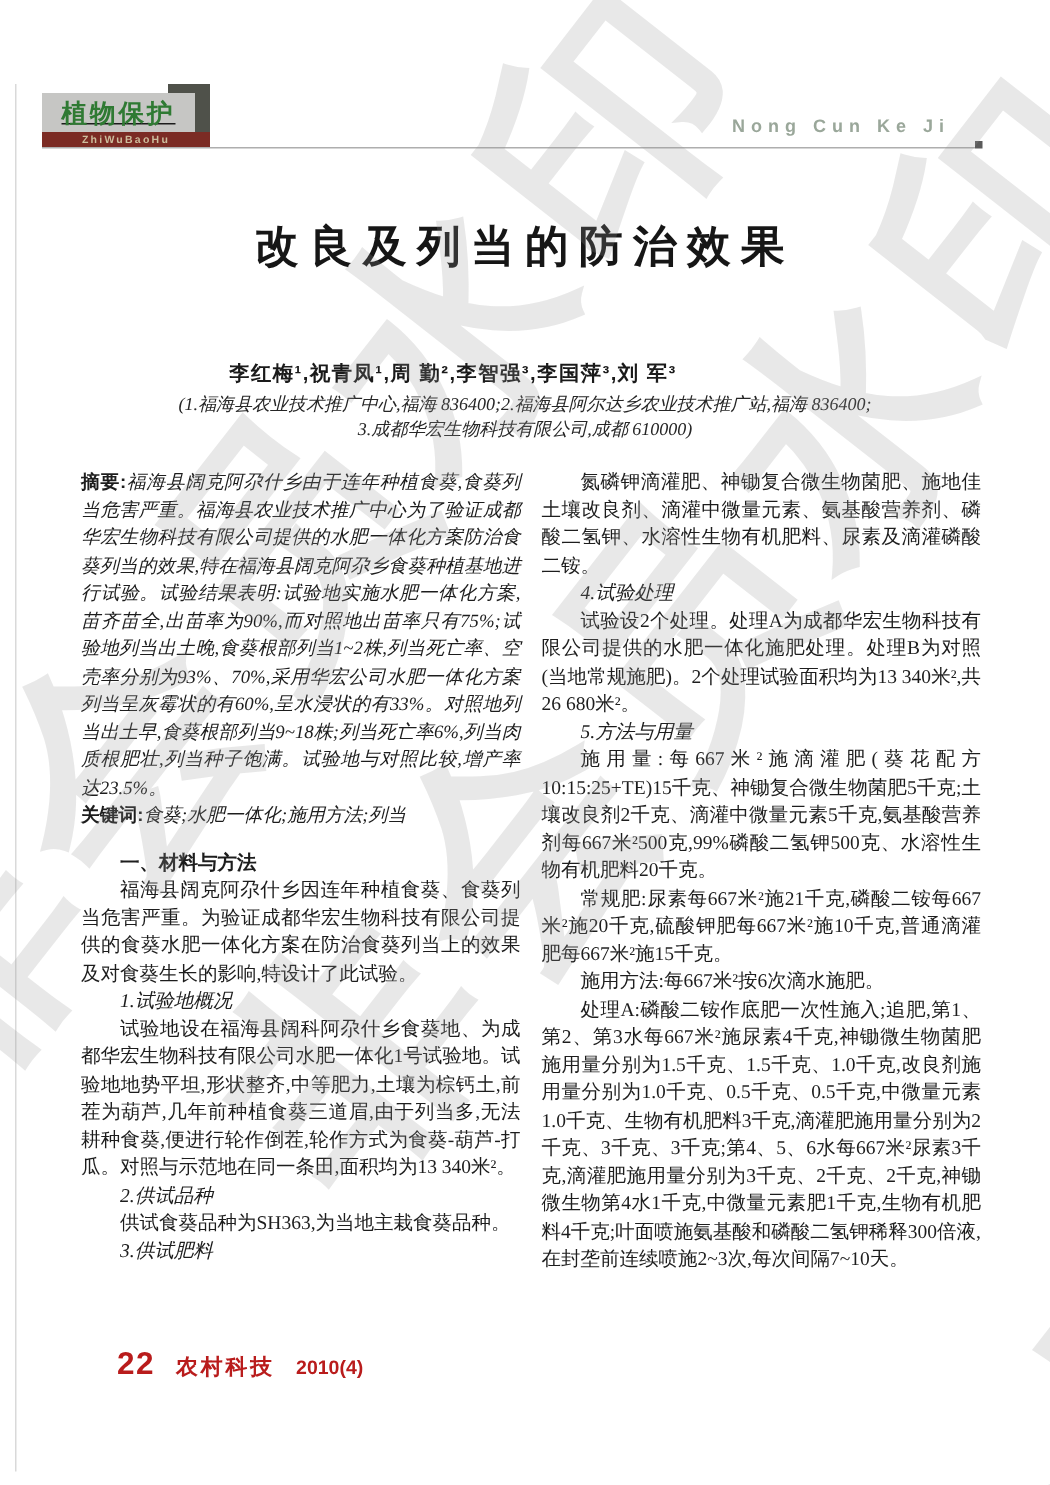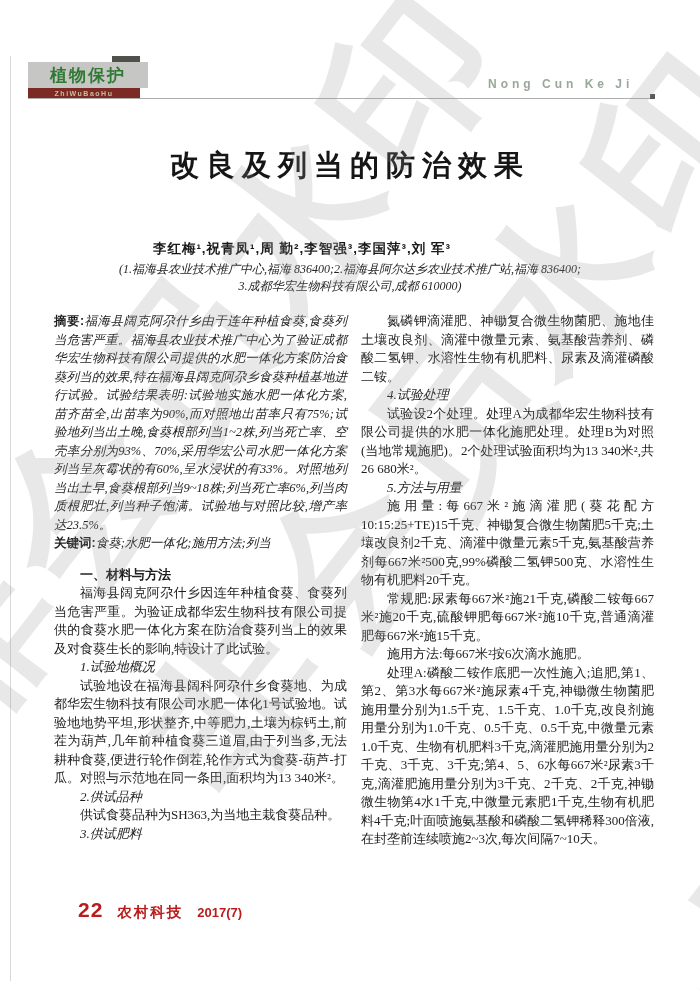--- a/index.html
+++ b/index.html
@@ -7,22 +7,22 @@
     width:700px;height:990px;position:relative;overflow:hidden;
     background:#ffffff;color:#1c1c1c;
     font-family:"Liberation Serif","DejaVu Serif",serif;
   }
   
   .page-edge{position:absolute;left:10px;top:56px;width:1px;height:925px;background:#d9d9d9;}
 
   
   .hdr-tab-dark{position:absolute;left:112px;top:56px;width:28px;height:32px;background:#4f514a;}
   .hdr-label-box{
-    position:absolute;left:28px;top:62px;width:120px;height:26px;background:#c6c6c4;
-    display:flex;align-items:center;justify-content:center;z-index:2;
+    position:absolute;left:28px;top:62px;width:102px;height:26px;background:#c6c6c4;
+    display:flex;align-items:center;justify-content:center;z-index:2;text-decoration:underline;
   }
   .hdr-label-box span{
     font-family:"Liberation Sans","DejaVu Sans",sans-serif;
     font-weight:bold;font-size:17px;letter-spacing:2px;color:#2f7a33;
   }
   .hdr-strip{
     position:absolute;left:28px;top:88px;width:112px;height:10px;background:#7b2b24;z-index:2;
     display:flex;align-items:center;justify-content:center;
   }
   .hdr-strip span{
@@ -149,14 +149,14 @@
       <p class="blk para"><span class="txt">施用量:每667米²施滴灌肥(葵花配方10:15:25+TE)15千克、神锄复合微生物菌肥5千克;土壤改良剂2千克、滴灌中微量元素5千克,氨基酸营养剂每667米²500克,99%磷酸二氢钾500克、水溶性生物有机肥料20千克。</span></p>
       <p class="blk para"><span class="txt">常规肥:尿素每667米²施21千克,磷酸二铵每667米²施20千克,硫酸钾肥每667米²施10千克,普通滴灌肥每667米²施15千克。</span></p>
       <p class="blk para"><span class="txt">施用方法:每667米²按6次滴水施肥。</span></p>
       <p class="blk para"><span class="txt">处理A:磷酸二铵作底肥一次性施入;追肥,第1、第2、第3水每667米²施尿素4千克,神锄微生物菌肥施用量分别为1.5千克、1.5千克、1.0千克,改良剂施用量分别为1.0千克、0.5千克、0.5千克,中微量元素1.0千克、生物有机肥料3千克,滴灌肥施用量分别为2千克、3千克、3千克;第4、5、6水每667米²尿素3千克,滴灌肥施用量分别为3千克、2千克、2千克,神锄微生物第4水1千克,中微量元素肥1千克,生物有机肥料4千克;叶面喷施氨基酸和磷酸二氢钾稀释300倍液,在封垄前连续喷施2~3次,每次间隔7~10天。</span></p>
     </div>
 </div>
 
 <div class="footer">
   <span class="pageno">22</span>
   <span class="journal">农村科技</span>
-  <span class="issue">2017(7)</span>
+  <span class="issue">2010(4)</span>
 </div>
 
 </body></html>

